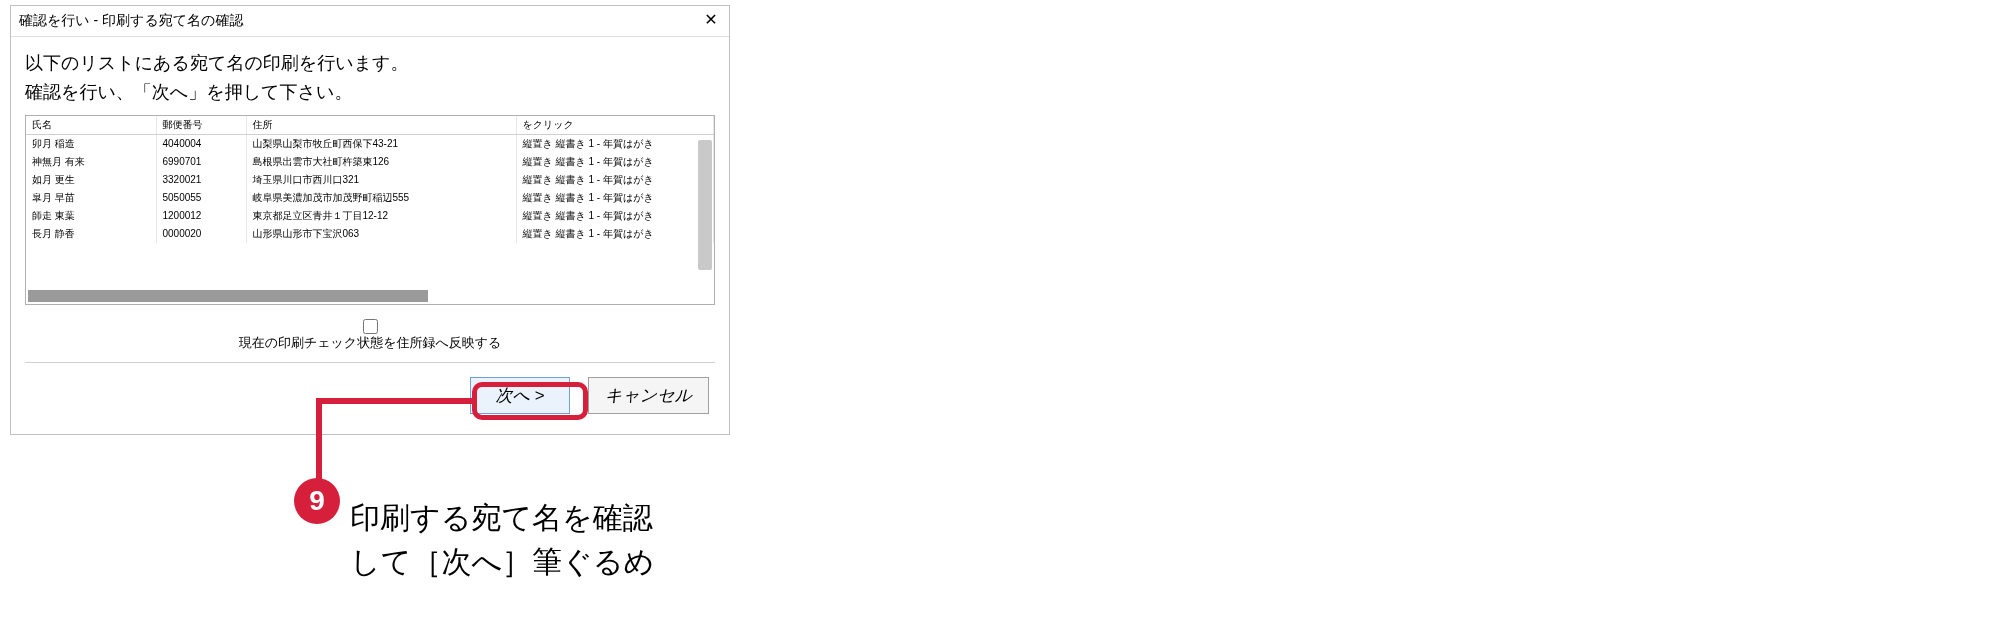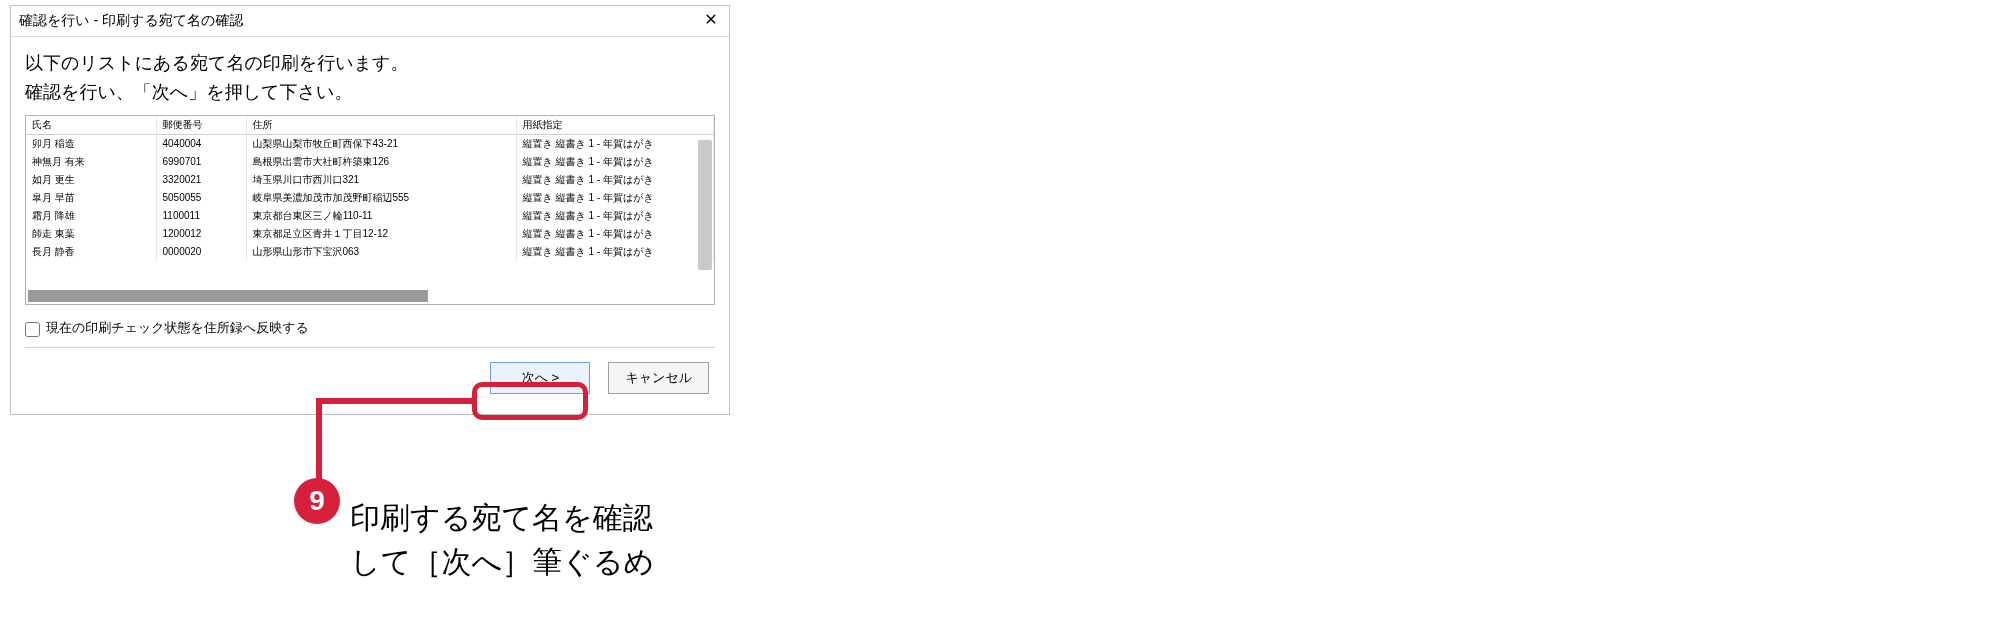--- a/index.html
+++ b/index.html
@@ -85,47 +85,48 @@
   .hscroll {
     position: absolute;
     left: 2px;
     bottom: 2px;
     width: 400px;
     height: 12px;
     background: #9a9a9a;
   }
   .checkbox-row {
     display: flex;
-    align-items: flex-end;
-    gap: 6px;
+    align-items: center;
     font-size: 13px;
     margin: 14px 0 10px 0;
+    flex-direction: column;
   }
   .checkbox-row input {
     width: 15px; height: 15px;
   }
   .divider {
     height: 1px;
     background: #d0d0d0;
     margin: 4px 0 10px 0;
   }
   .buttons {
     display: flex;
     justify-content: flex-end;
     gap: 18px;
     padding: 4px 6px 12px 6px;
   }
   .btn {
     min-width: 100px;
     padding: 6px 16px;
-    font-size: 13px;
+    font-size: 17px;
     border: 1px solid #a0a0a0;
     background: #f5f5f5;
     text-align: center;
     cursor: pointer;
+    font-style: italic;
   }
   .btn.next {
     background: #eaf2fb;
     border: 1px solid #6fa0d8;
   }
   .highlight-next {
     position: absolute;
     border: 5px solid #d61f3a;
     border-radius: 10px;
     pointer-events: none;
@@ -173,21 +174,21 @@
     </div>
 
     <div class="listwrap">
       <div class="listinner">
         <table>
           <thead>
             <tr>
               <th class="col-name">氏名</th>
               <th class="col-zip">郵便番号</th>
               <th class="col-addr">住所</th>
-              <th class="col-paper">用紙指定</th>
+              <th class="col-paper">をクリック</th>
             </tr>
           </thead>
           <tbody>
             <tr>
               <td>卯月 稲造</td>
               <td>4040004</td>
               <td>山梨県山梨市牧丘町西保下43-21</td>
               <td>縦置き 縦書き 1 - 年賀はがき</td>
             </tr>
             <tr>
@@ -199,26 +200,20 @@
             <tr>
               <td>如月 更生</td>
               <td>3320021</td>
               <td>埼玉県川口市西川口321</td>
               <td>縦置き 縦書き 1 - 年賀はがき</td>
             </tr>
             <tr>
               <td>皐月 早苗</td>
               <td>5050055</td>
               <td>岐阜県美濃加茂市加茂野町稲辺555</td>
-              <td>縦置き 縦書き 1 - 年賀はがき</td>
-            </tr>
-            <tr>
-              <td>霜月 降雄</td>
-              <td>1100011</td>
-              <td>東京都台東区三ノ輪110-11</td>
               <td>縦置き 縦書き 1 - 年賀はがき</td>
             </tr>
             <tr>
               <td>師走 東葉</td>
               <td>1200012</td>
               <td>東京都足立区青井１丁目12-12</td>
               <td>縦置き 縦書き 1 - 年賀はがき</td>
             </tr>
             <tr>
               <td>長月 静香</td>

